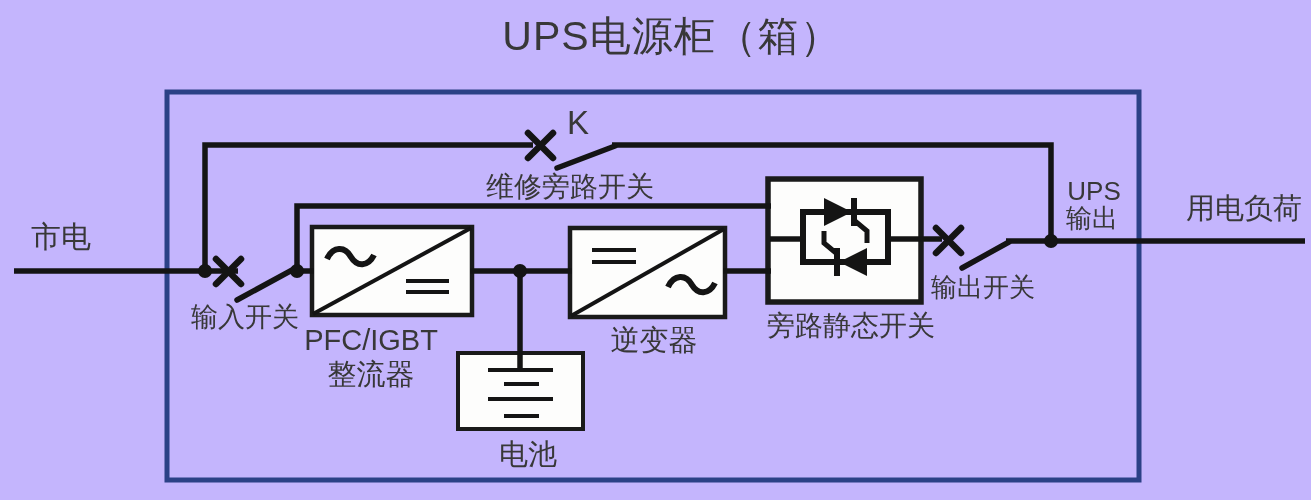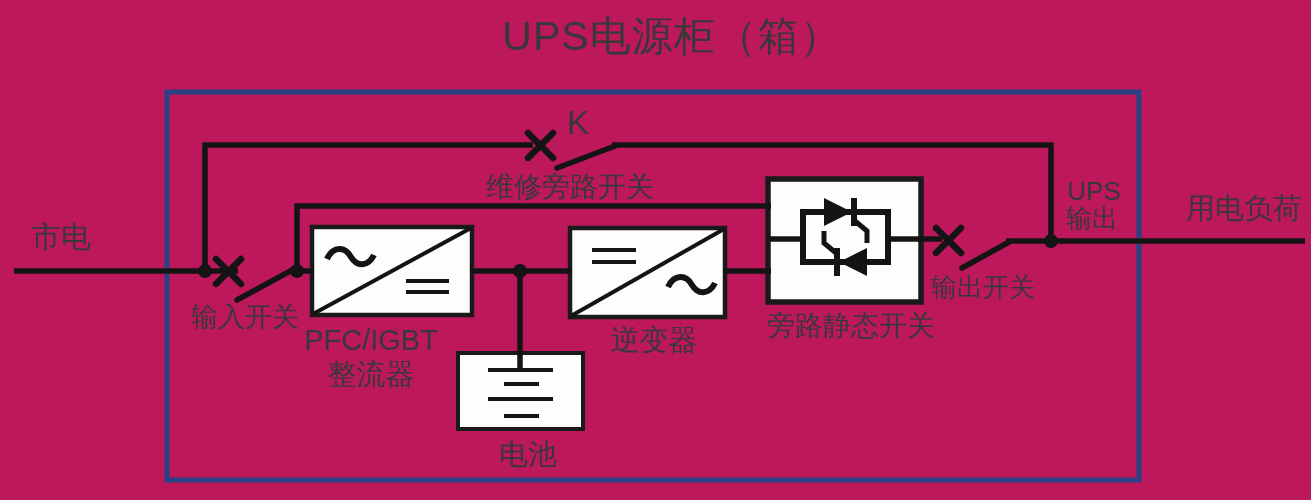--- a/index.html
+++ b/index.html
@@ -4,21 +4,21 @@
 <style>
   html, body {
     margin: 0;
     padding: 0;
     background: #ffffff;
   }
   .canvas {
     position: relative;
     width: 1311px;
     height: 500px;
-    background: #be185d;
+    background: #c4b5fd;
     font-family: "Liberation Sans", "DejaVu Sans", sans-serif;
     overflow: hidden;
   }
   svg { display: block; }
   .wire   { stroke: #141414; stroke-width: 5.5; fill: none; }
   .thin   { stroke: #141414; stroke-width: 4;   fill: none; }
   .blade  { stroke: #141414; stroke-width: 5.5; fill: none; stroke-linecap: round; }
   .xmark  { stroke: #141414; stroke-width: 6.5; fill: none; stroke-linecap: round; }
   .boxln  { stroke: #1a1a1a; fill: #fdfdfc; }
   .dot    { fill: #141414; stroke: none; }

